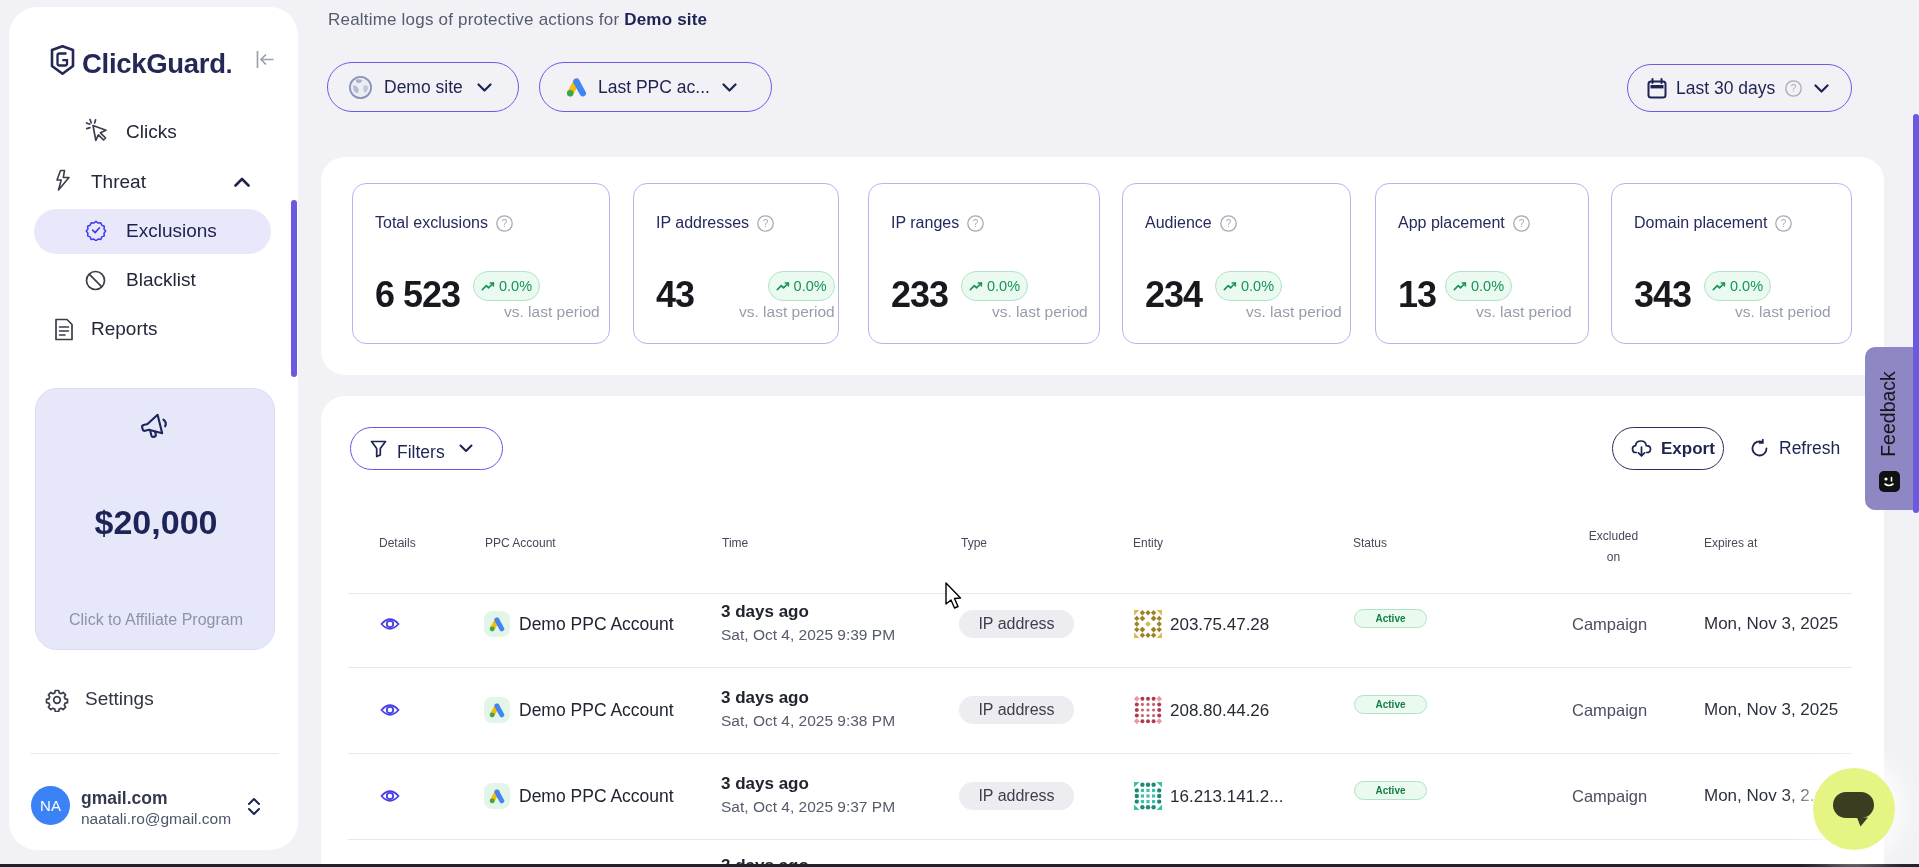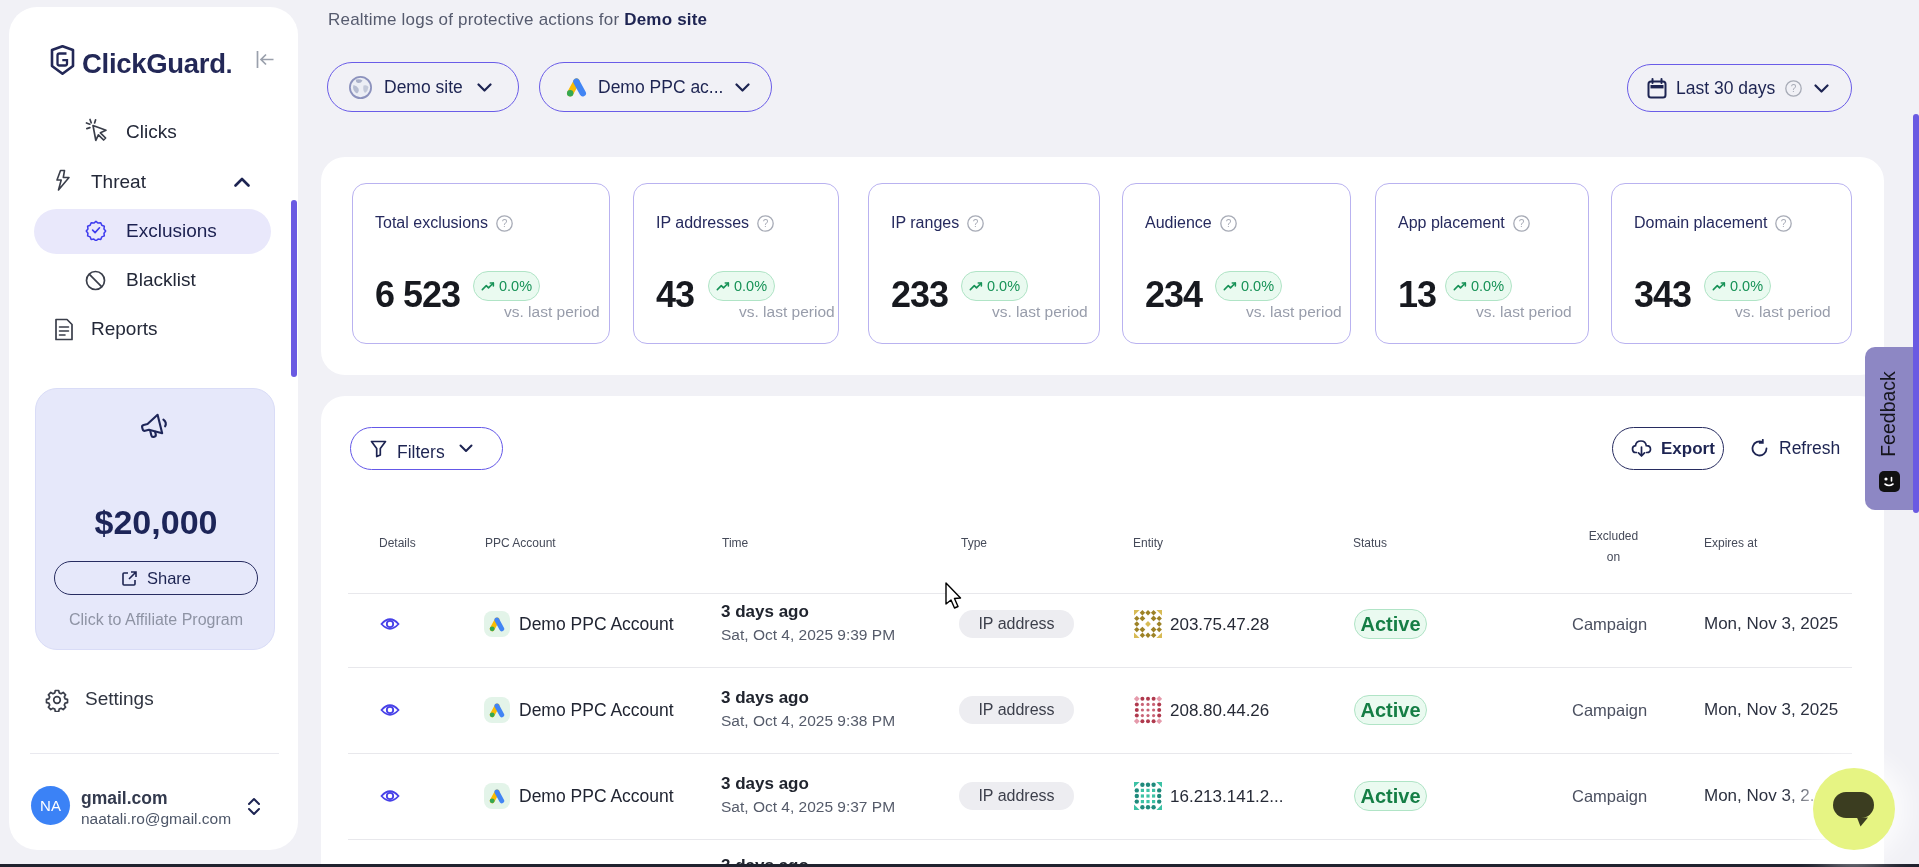--- a/index.html
+++ b/index.html
@@ -25,21 +25,21 @@
 .th { position:absolute; font-size:12px; color:#454a59; }
 .rowline { position:absolute; left:27px; width:1504px; height:1px; background:#e8e8ec; }
 .eye { position:absolute; left:59px; }
 .adsbox { position:absolute; left:163px; width:26px; height:26px; background:#e3f4e9; border-radius:8px; display:flex; align-items:center; justify-content:center; }
 .acct { position:absolute; left:198px; font-size:17.5px; color:#212532; }
 .t1 { position:absolute; left:400px; font-size:17px; font-weight:bold; color:#20242e; }
 .t2 { position:absolute; left:400px; font-size:15.5px; color:#555b6a; }
 .typepill { position:absolute; left:638px; width:115px; height:28px; background:#ededf1; border-radius:14px; font-size:16px; color:#3c3f4b; display:flex; align-items:center; justify-content:center; }
 .ident { position:absolute; left:813px; width:28px; height:28px; }
 .ip { position:absolute; left:849px; font-size:17px; color:#262a36; }
-.actpill { position:absolute; left:1033px; width:73px; height:30px; background:#eafaf0; border:1px solid #b0e4c6; border-radius:15px; font-size:20px; font-weight:bold; color:#157e45; display:flex; align-items:center; justify-content:center; }
+.actpill { position:absolute; left:1033px; width:73px; height:19px; background:#eafaf0; border:1px solid #b0e4c6; border-radius:15px; font-size:10px; font-weight:bold; color:#157e45; display:flex; align-items:center; justify-content:center; }
 .camp { position:absolute; left:1251px; font-size:16.5px; color:#4b5060; }
 .exp { position:absolute; left:1383px; font-size:17px; color:#2c3140; white-space:nowrap; }
 </style>
 </head>
 <body>
 
 <div class="sidebar">
 
   <svg class="abs" style="left:41px;top:38px;" width="25" height="30" viewBox="0 0 25 30">
     <path d="M2 5 L12.5 1.2 L23 5 L23 21 L12.5 28.8 L2 21 Z" fill="none" stroke="#232857" stroke-width="2.6" stroke-linejoin="round"></path>
@@ -85,27 +85,20 @@
 
   <div class="promo">
     <svg class="abs" style="left:103px;top:21px;" width="34" height="31" viewBox="0 0 34 31">
       <g transform="rotate(-14 17 15)">
       <path d="M5 12 H9 L21 5.5 V24.5 L9 18 H5 Q3 18 3 16 V14 Q3 12 5 12 Z" fill="none" stroke="#1d2558" stroke-width="2.1" stroke-linejoin="round"></path>
       <path d="M10 19 V24 Q10 26 12 26 H12.5 Q14.5 26 14.5 24 V20.5" fill="none" stroke="#1d2558" stroke-width="2.1"></path>
       <path d="M25.5 11.5 Q28.5 15 25.5 18.5" fill="none" stroke="#1d2558" stroke-width="2.1" stroke-linecap="round"></path>
       </g>
     </svg>
     <div class="abs" style="left:0;top:114px;width:240px;font-size:34px;font-weight:bold;color:#1d2558;">$20,000</div>
-    <div class="share-btn">
-      <svg width="17" height="17" viewBox="0 0 17 17">
-        <path d="M7 3 H3 Q2 3 2 4 V14 Q2 15 3 15 H13 Q14 15 14 14 V10" fill="none" stroke="#1d2452" stroke-width="1.6"></path>
-        <path d="M10 2 H15 V7 M15 2 L8 9" fill="none" stroke="#1d2452" stroke-width="1.6"></path>
-      </svg>
-      <span>Share</span>
-    </div>
     <div class="abs" style="left:0;top:222px;width:240px;font-size:16px;color:#8e93a4;">Click to Affiliate Program</div>
   </div>
 
   <svg class="abs" style="left:36px;top:681px;" width="24" height="24" viewBox="0 0 24 24">
     <path d="M10.3 2.5 h3.4 l.5 2.4 1.9 .8 2.1-1.3 2.4 2.4-1.3 2.1 .8 1.9 2.4 .5 v3.4 l-2.4 .5-.8 1.9 1.3 2.1-2.4 2.4-2.1-1.3-1.9 .8-.5 2.4 h-3.4 l-.5-2.4-1.9-.8-2.1 1.3-2.4-2.4 1.3-2.1-.8-1.9-2.4-.5 v-3.4 l2.4-.5 .8-1.9-1.3-2.1 2.4-2.4 2.1 1.3 1.9-.8 Z" fill="none" stroke="#3a3e4a" stroke-width="1.7" stroke-linejoin="round"></path>
     <circle cx="12" cy="12" r="3.3" fill="none" stroke="#3a3e4a" stroke-width="1.7"></circle>
   </svg>
   <div class="abs navtxt" style="left:76px;top:681px;color:#2f3440;">Settings</div>
 
   <div class="abs" style="left:21px;top:746px;width:249px;height:1px;background:#e9e9ef;"></div>
@@ -134,21 +127,21 @@
       <path d="M1.5 1.5 L7.5 7.5 L13.5 1.5" fill="none" stroke="#1d2452" stroke-width="2.2" stroke-linecap="round" stroke-linejoin="round"></path>
     </svg>
 </div>
 
 <div class="abs" style="left:539px;top:62px;width:233px;height:50px;border:1.5px solid #6a5ce8;border-radius:26px;display:flex;align-items:center;">
   <svg style="margin-left:26px;" width="21" height="19" viewBox="0 0 21 19">
     <line x1="4.2" y1="15.2" x2="10.6" y2="3.6" stroke="#fbbc04" stroke-width="6.4" stroke-linecap="round"></line>
     <line x1="10.4" y1="3.6" x2="16.8" y2="15.2" stroke="#4285f4" stroke-width="6.4" stroke-linecap="round"></line>
     <circle cx="4.2" cy="15.2" r="3.2" fill="#34a853"></circle>
   </svg>
-  <span style="margin-left:11px;font-size:17.5px;color:#1d2452;">Demo PPC ac...</span>
+  <span style="margin-left:11px;font-size:17.5px;color:#1d2452;">Last PPC ac...</span>
   <svg style="margin-left:12px;" width="15" height="9" viewBox="0 0 15 9">
       <path d="M1.5 1.5 L7.5 7.5 L13.5 1.5" fill="none" stroke="#1d2452" stroke-width="2.2" stroke-linecap="round" stroke-linejoin="round"></path>
     </svg>
 </div>
 
 <div class="abs" style="left:1627px;top:64px;width:225px;height:48px;border:1.5px solid #6a5ce8;border-radius:25px;display:flex;align-items:center;">
   <svg style="margin-left:19px;" width="20" height="21" viewBox="0 0 20 21">
     <rect x="1.5" y="3.5" width="17" height="16" rx="2.5" fill="none" stroke="#1d2452" stroke-width="2"></rect>
     <path d="M5.5 1 V5 M14.5 1 V5" stroke="#1d2452" stroke-width="2" stroke-linecap="round"></path>
     <rect x="3.5" y="7" width="13" height="3.4" fill="#1d2452"></rect>
@@ -172,21 +165,21 @@
         </svg></div>
     <div class="num">6 523</div>
     <div class="blk" style="left:120px;">
       <div class="gpill"><svg width="15" height="11" viewBox="0 0 17 12">
             <path d="M1.5 9.5 L6 5 L8.5 7.5 L14 2" fill="none" stroke="#179257" stroke-width="1.8" stroke-linecap="round" stroke-linejoin="round"></path>
             <path d="M10.5 2 H14 V5.5" fill="none" stroke="#179257" stroke-width="1.8" stroke-linecap="round" stroke-linejoin="round"></path>
           </svg>0.0%</div>
       <div class="vslast">vs. last period</div>
     </div>
   </div>
-  <div class="card" style="left:312px;width:206px;">
+  <div class="card" style="left:312px;width:206px;text-align:right;">
     <div class="ttl">IP addresses <svg width="17" height="17" viewBox="0 0 17 17">
           <circle cx="8.5" cy="8.5" r="7.7" fill="none" stroke="#a7abb6" stroke-width="1.3"></circle>
           <text x="8.5" y="12" font-size="10" fill="#a7abb6" text-anchor="middle">?</text>
         </svg></div>
     <div class="num">43</div>
     <div class="blk" style="left:74px;">
       <div class="gpill"><svg width="15" height="11" viewBox="0 0 17 12">
             <path d="M1.5 9.5 L6 5 L8.5 7.5 L14 2" fill="none" stroke="#179257" stroke-width="1.8" stroke-linecap="round" stroke-linejoin="round"></path>
             <path d="M10.5 2 H14 V5.5" fill="none" stroke="#179257" stroke-width="1.8" stroke-linecap="round" stroke-linejoin="round"></path>
           </svg>0.0%</div>

